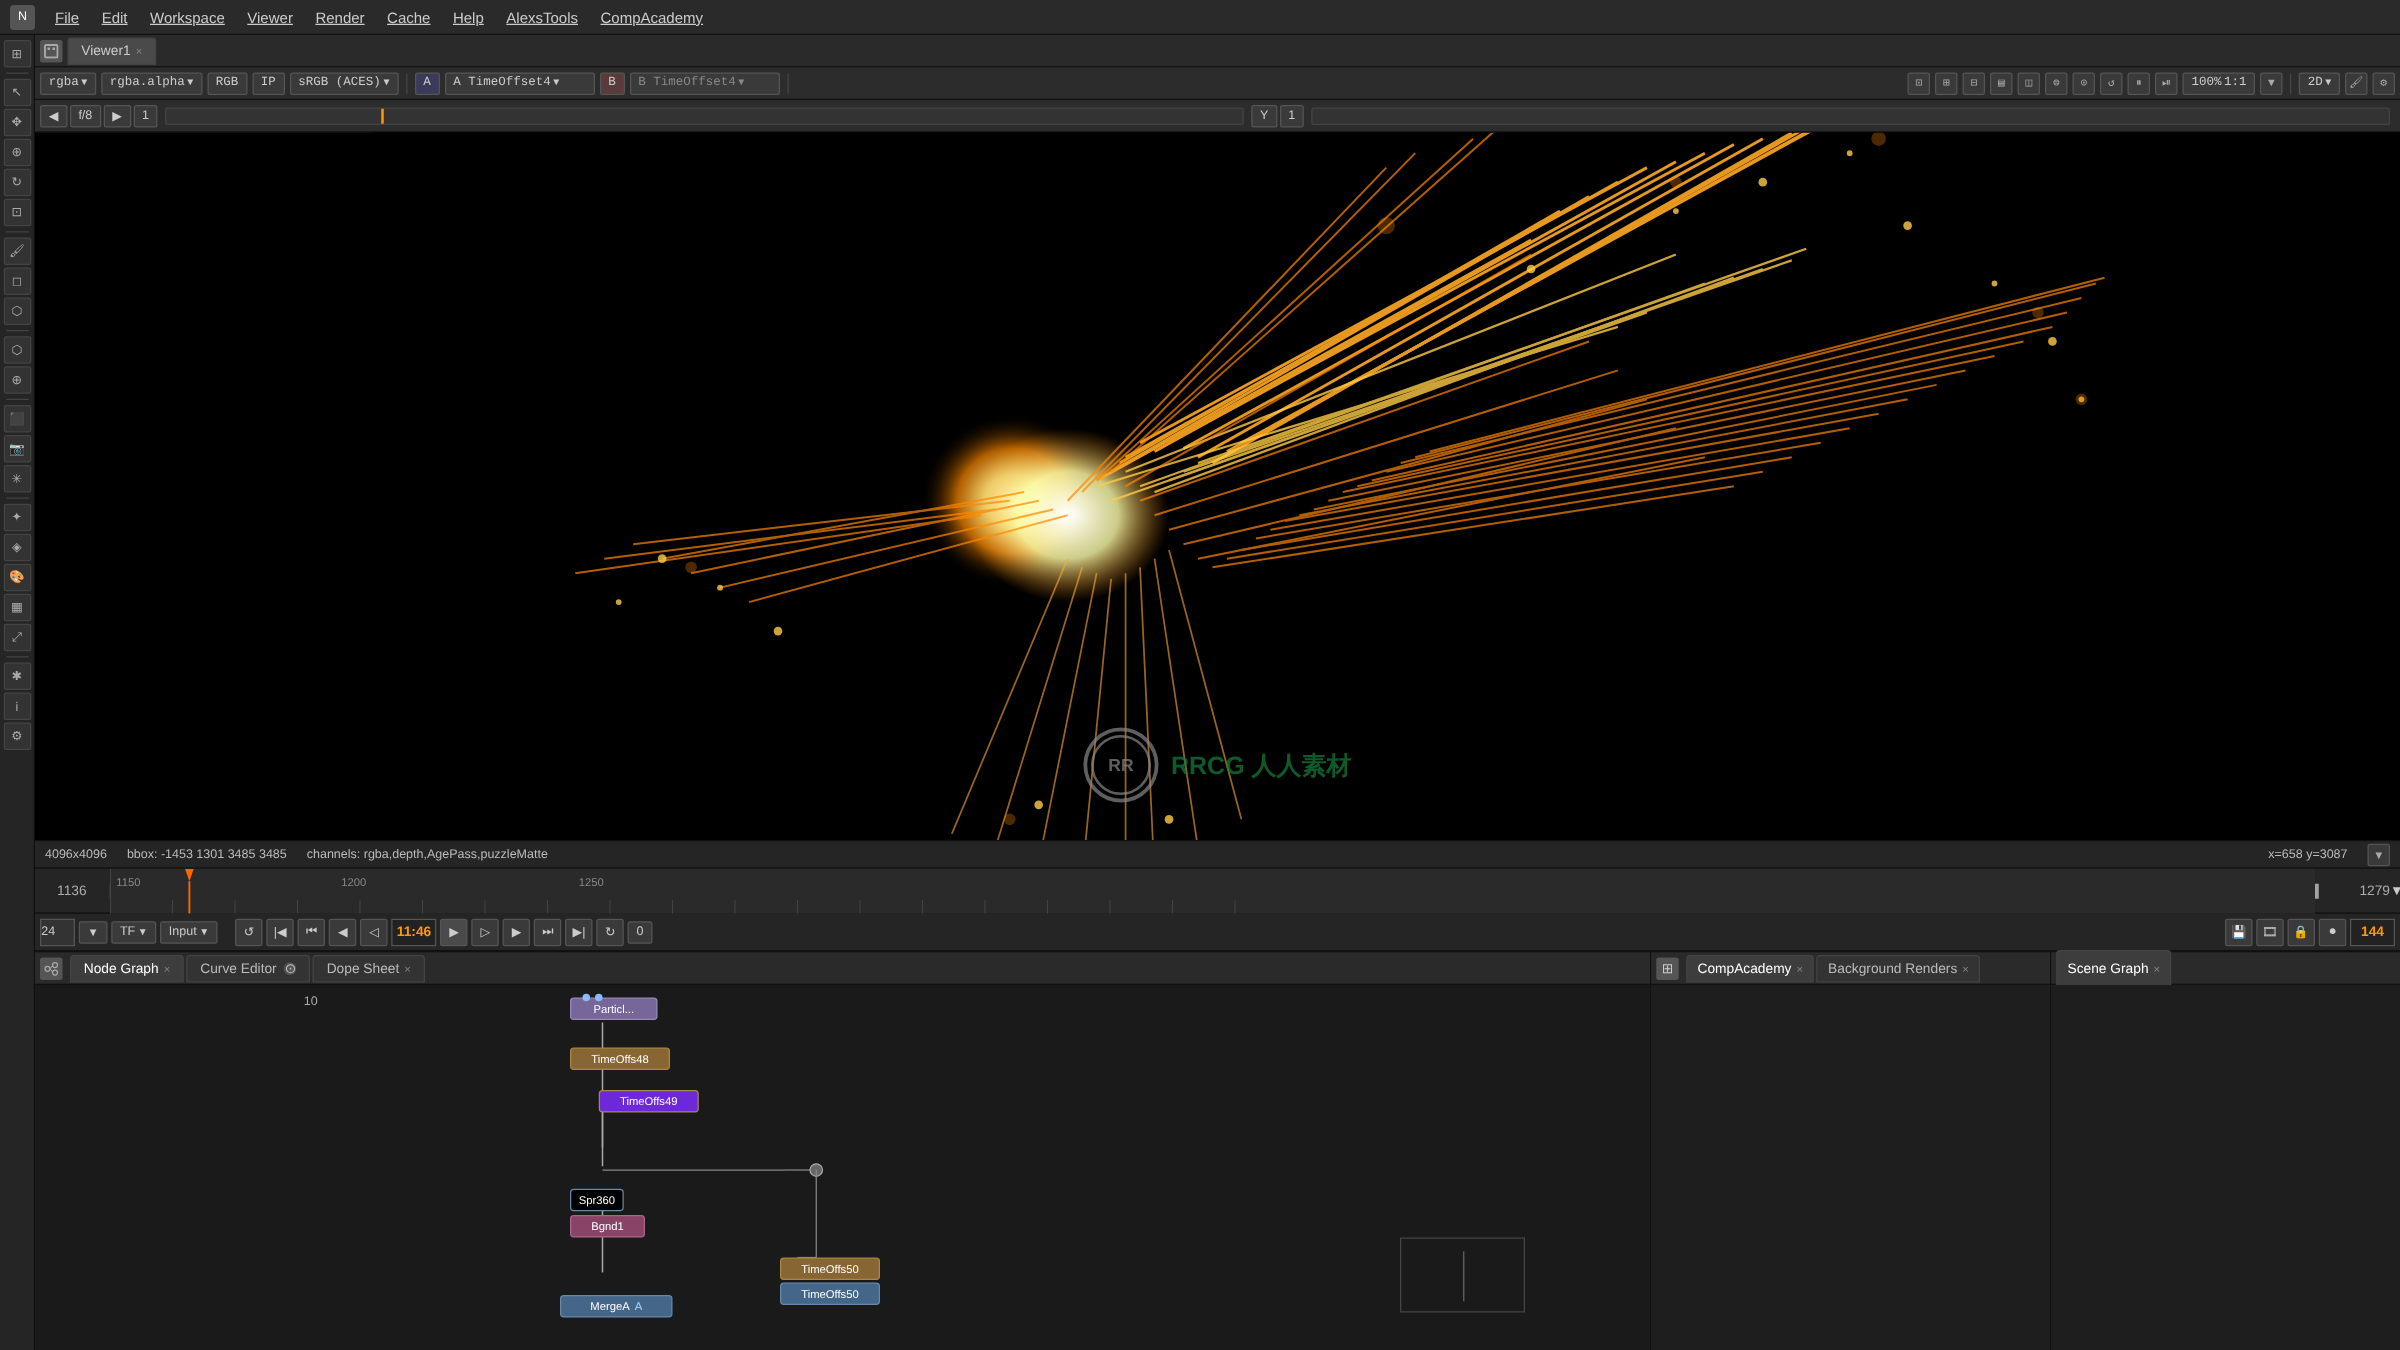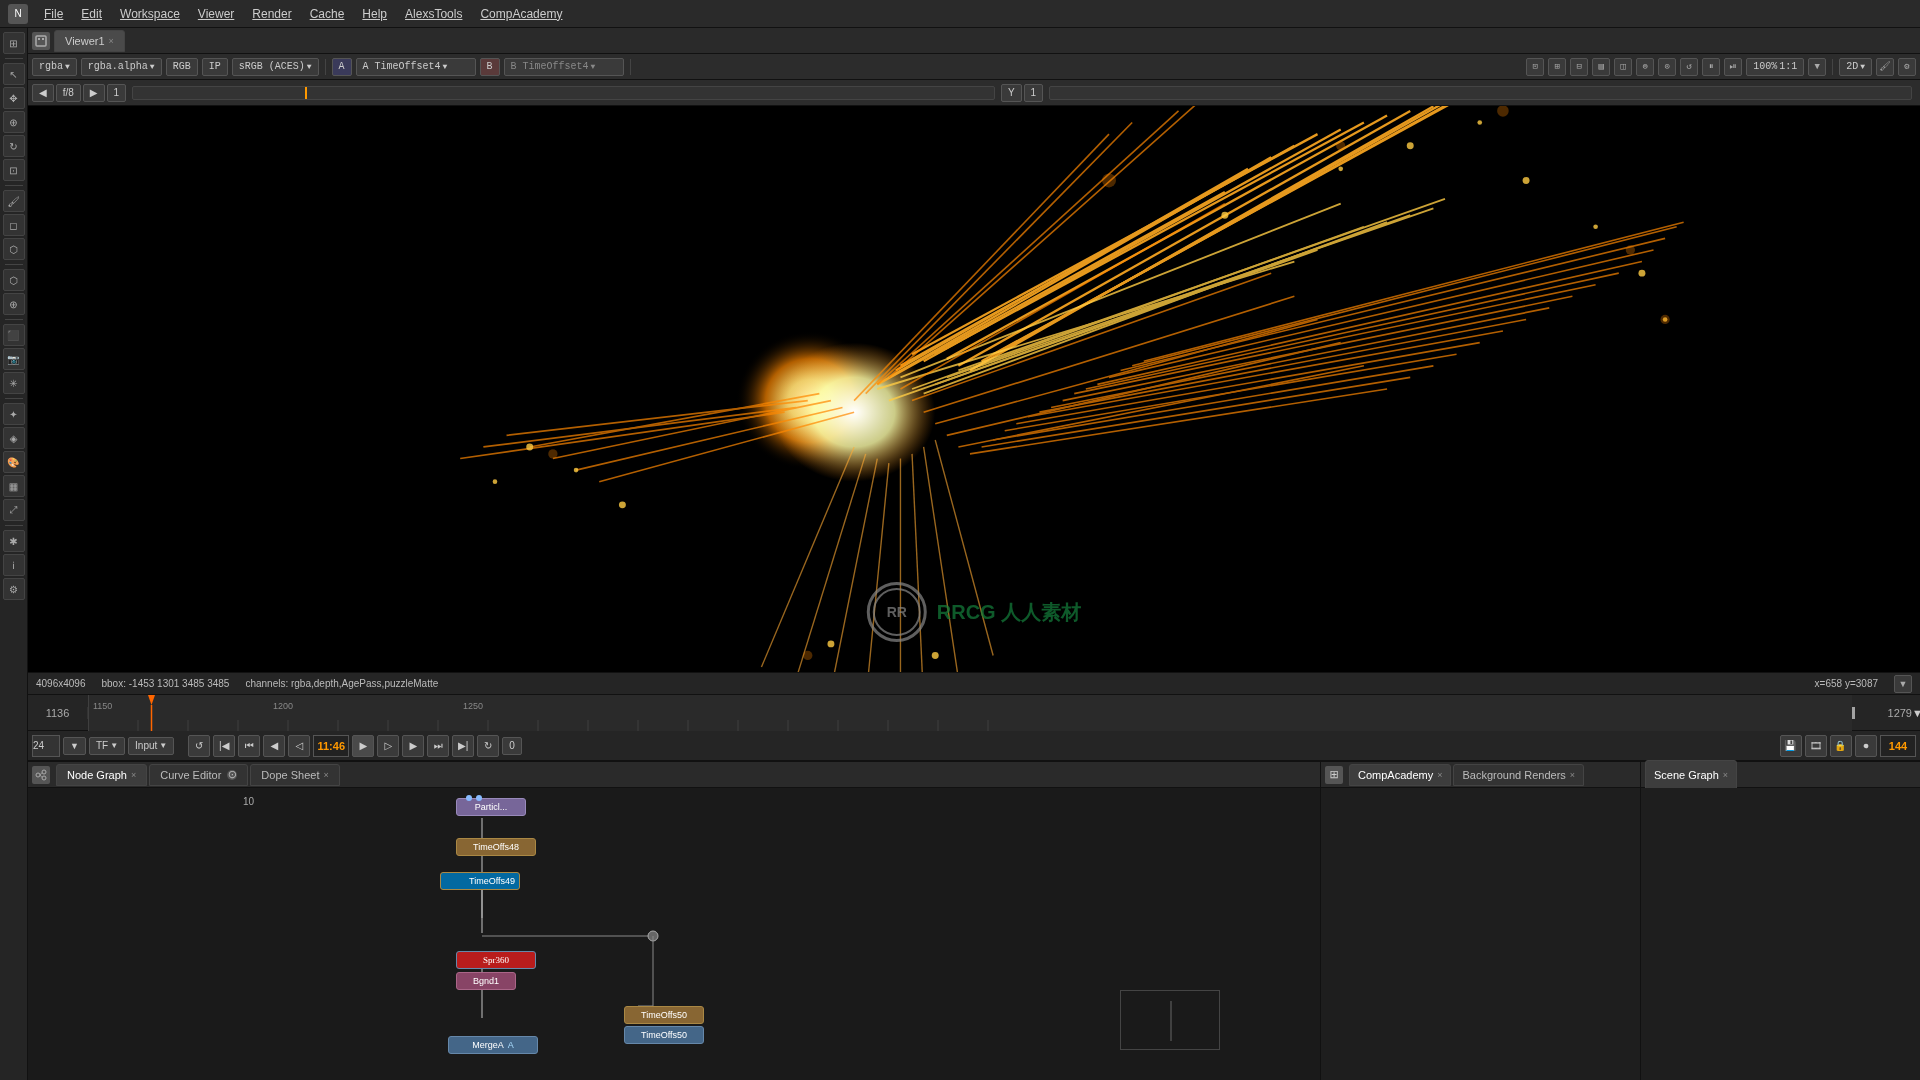--- a/index.html
+++ b/index.html
@@ -909,25 +909,25 @@
             <span>Particl...</span>
           </div>
 
           <div style="position:absolute;left:438px;top:10px;width:6px;height:6px;background:#88bbff;border-radius:50%;transform:translateY(-50%);"></div>
           <div style="position:absolute;left:448px;top:10px;width:6px;height:6px;background:#88bbff;border-radius:50%;transform:translateY(-50%);"></div>
 
           <div class="node-box" style="left:428px;top:50px;width:80px;background:#886633;border-color:#aa8844;">
             <span>TimeOffs48</span>
           </div>
 
-          <div class="node-box" style="left:412px;top:84px;width:80px;background:#0369a1;border-color:#aa8844;justify-content:flex-end;">
+          <div class="node-box" style="left:451px;top:84px;width:80px;background:#6d28d9;border-color:#aa8844;">
             <span>TimeOffs49</span>
           </div>
 
-          <div class="node-box" style="left:428px;top:163px;width:80px;background:#b91c1c;border-color:#6688aa;font-family:Liberation Serif, serif;">
+          <div class="node-box" style="left:428px;top:163px;width:43px;background:#000000;border-color:#6688aa;">
             <span>Spr360</span>
           </div>
 
           <div class="node-box" style="left:428px;top:184px;width:60px;background:#884466;border-color:#aa6688;">
             <span>Bgnd1</span>
           </div>
 
           <div class="node-box" style="left:596px;top:218px;width:80px;background:#886633;border-color:#aa8844;">
             <span>TimeOffs50</span>
           </div>

